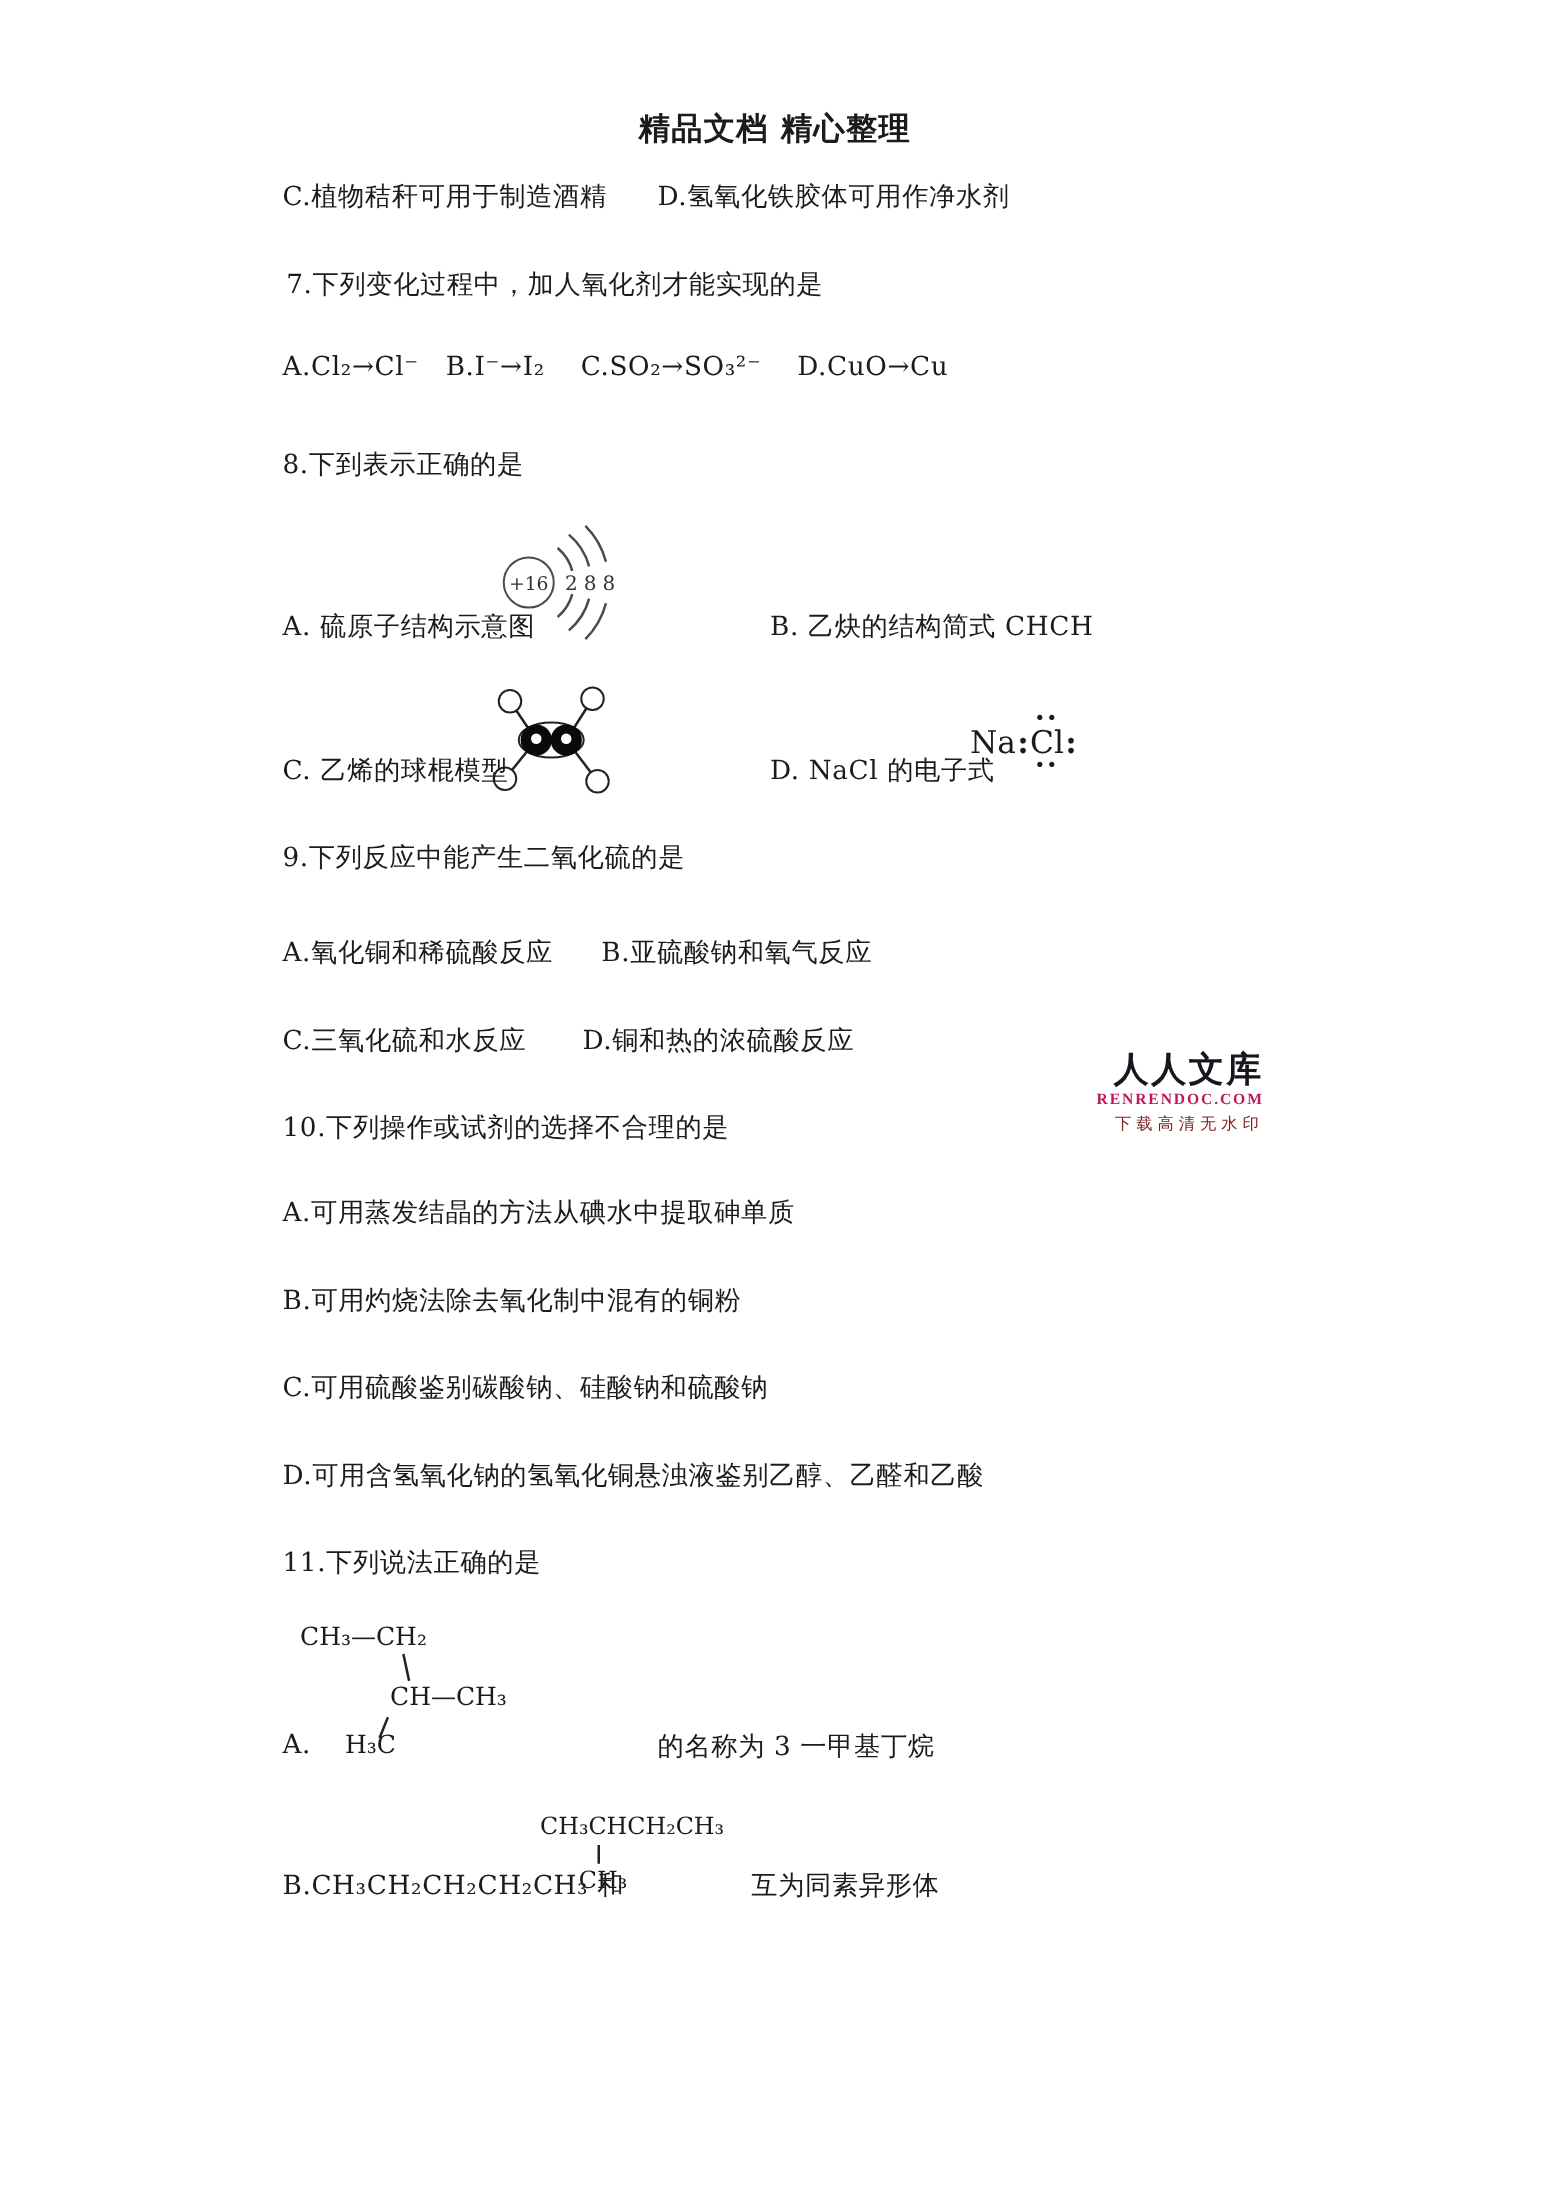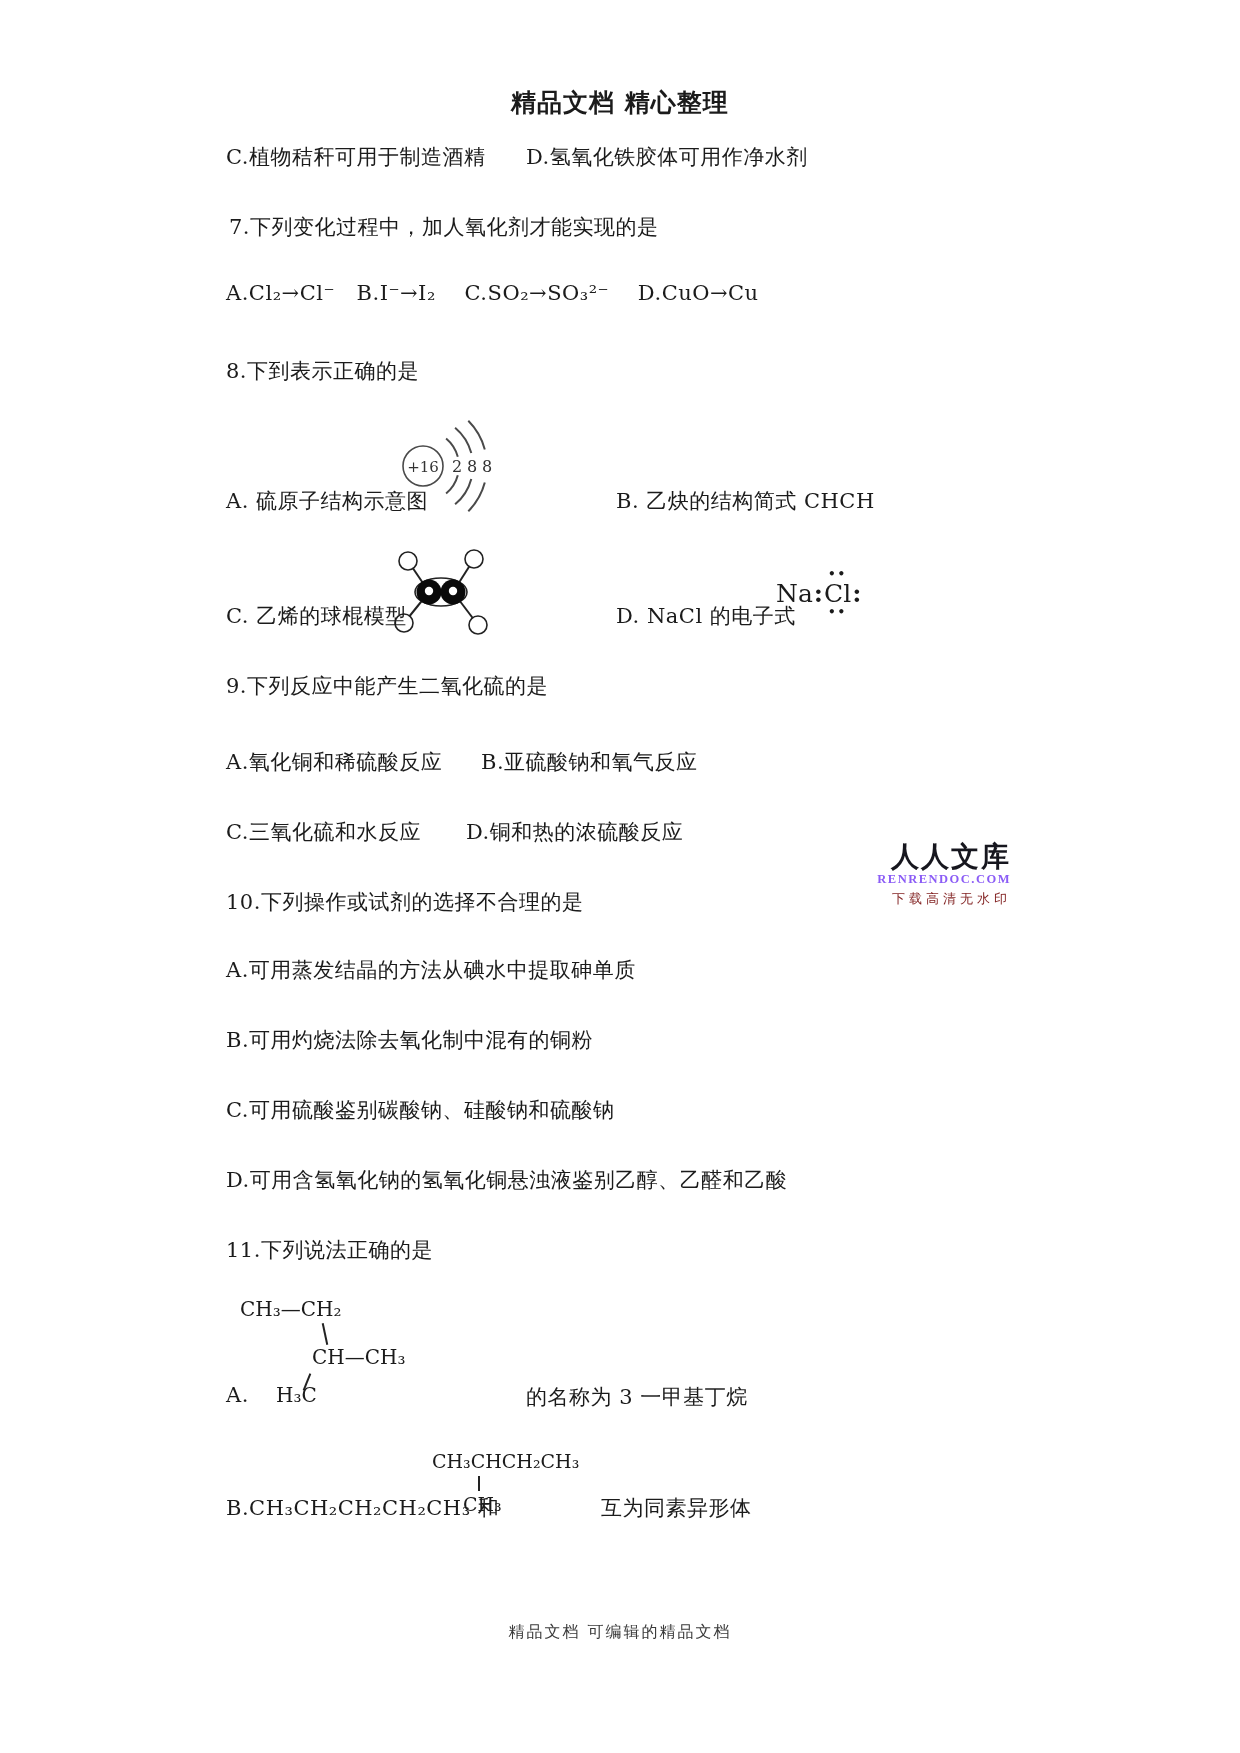--- a/index.html
+++ b/index.html
@@ -8,21 +8,21 @@
     position:relative; width:1128px; height:1753px; margin:0 auto;
     background:#ffffff; overflow:hidden;
     font-family:"DejaVu Serif","Liberation Serif",serif; color:#1b1b1b;
   }
   .title { position:absolute; font-size:25px; font-weight:700; letter-spacing:1px; }
   .line  { position:absolute; font-size:21px; white-space:pre; letter-spacing:0.5px; }
   .footer{ position:absolute; left:0; right:0; text-align:center; font-size:16px; color:#3a3a3a; letter-spacing:2px; }
   .wm { position:absolute; width:160px; text-align:right; color:#16161e;
         font-family:Liberation Serif, serif; }
   .wm-title  { font-size:28px; font-weight:bold; letter-spacing:2px; line-height:1.05; }
-  .wm-domain { font-size:12.5px; font-weight:600; letter-spacing:1.5px; margin-top:1px; color:#8b5cf6; }
+  .wm-domain { font-size:12.5px; font-weight:600; letter-spacing:1.5px; margin-top:1px; color:#be185d; }
   .wm-tag    { font-size:13px; letter-spacing:4px; margin-top:3px; color:#7f1d1d; }
   .struct { position:absolute; font-size:20px; }
   .struct span { position:absolute; white-space:pre; }
   .bond { position:absolute; background:#222; width:1.5px; }
   .diagram { position:absolute; }
   .edot { position:absolute; display:flex; align-items:center; font-size:25px; }
   .edot .colon { font-weight:bold; margin:0 1px; }
   .edot .clstack { display:flex; flex-direction:column; align-items:center; }
   .edot .dots { font-size:12px; font-weight:bold; letter-spacing:2px; line-height:9px;
                 font-family:"DejaVu Sans",sans-serif; }
@@ -124,15 +124,14 @@
 
   <div class="struct" style="left:376px; top:1450px; width:170px; height:70px; font-size:19px;">
     <span style="left:0px; top:0px;">CH₃CHCH₂CH₃</span>
     <div class="bond" style="left:46px; top:26px; height:15px;"></div>
     <span style="left:31px; top:43px;">CH₃</span>
   </div>
 
   <div class="line" style="left:170px; top:1494px;">B.CH₃CH₂CH₂CH₂CH₃ 和</div>
   <div class="line" style="left:545px; top:1494px;">互为同素异形体</div>
 
-  <div class="footer" style="top:1622px;">精品文档 可编辑的精品文档</div>
 
 </div>
 
 </body></html>

